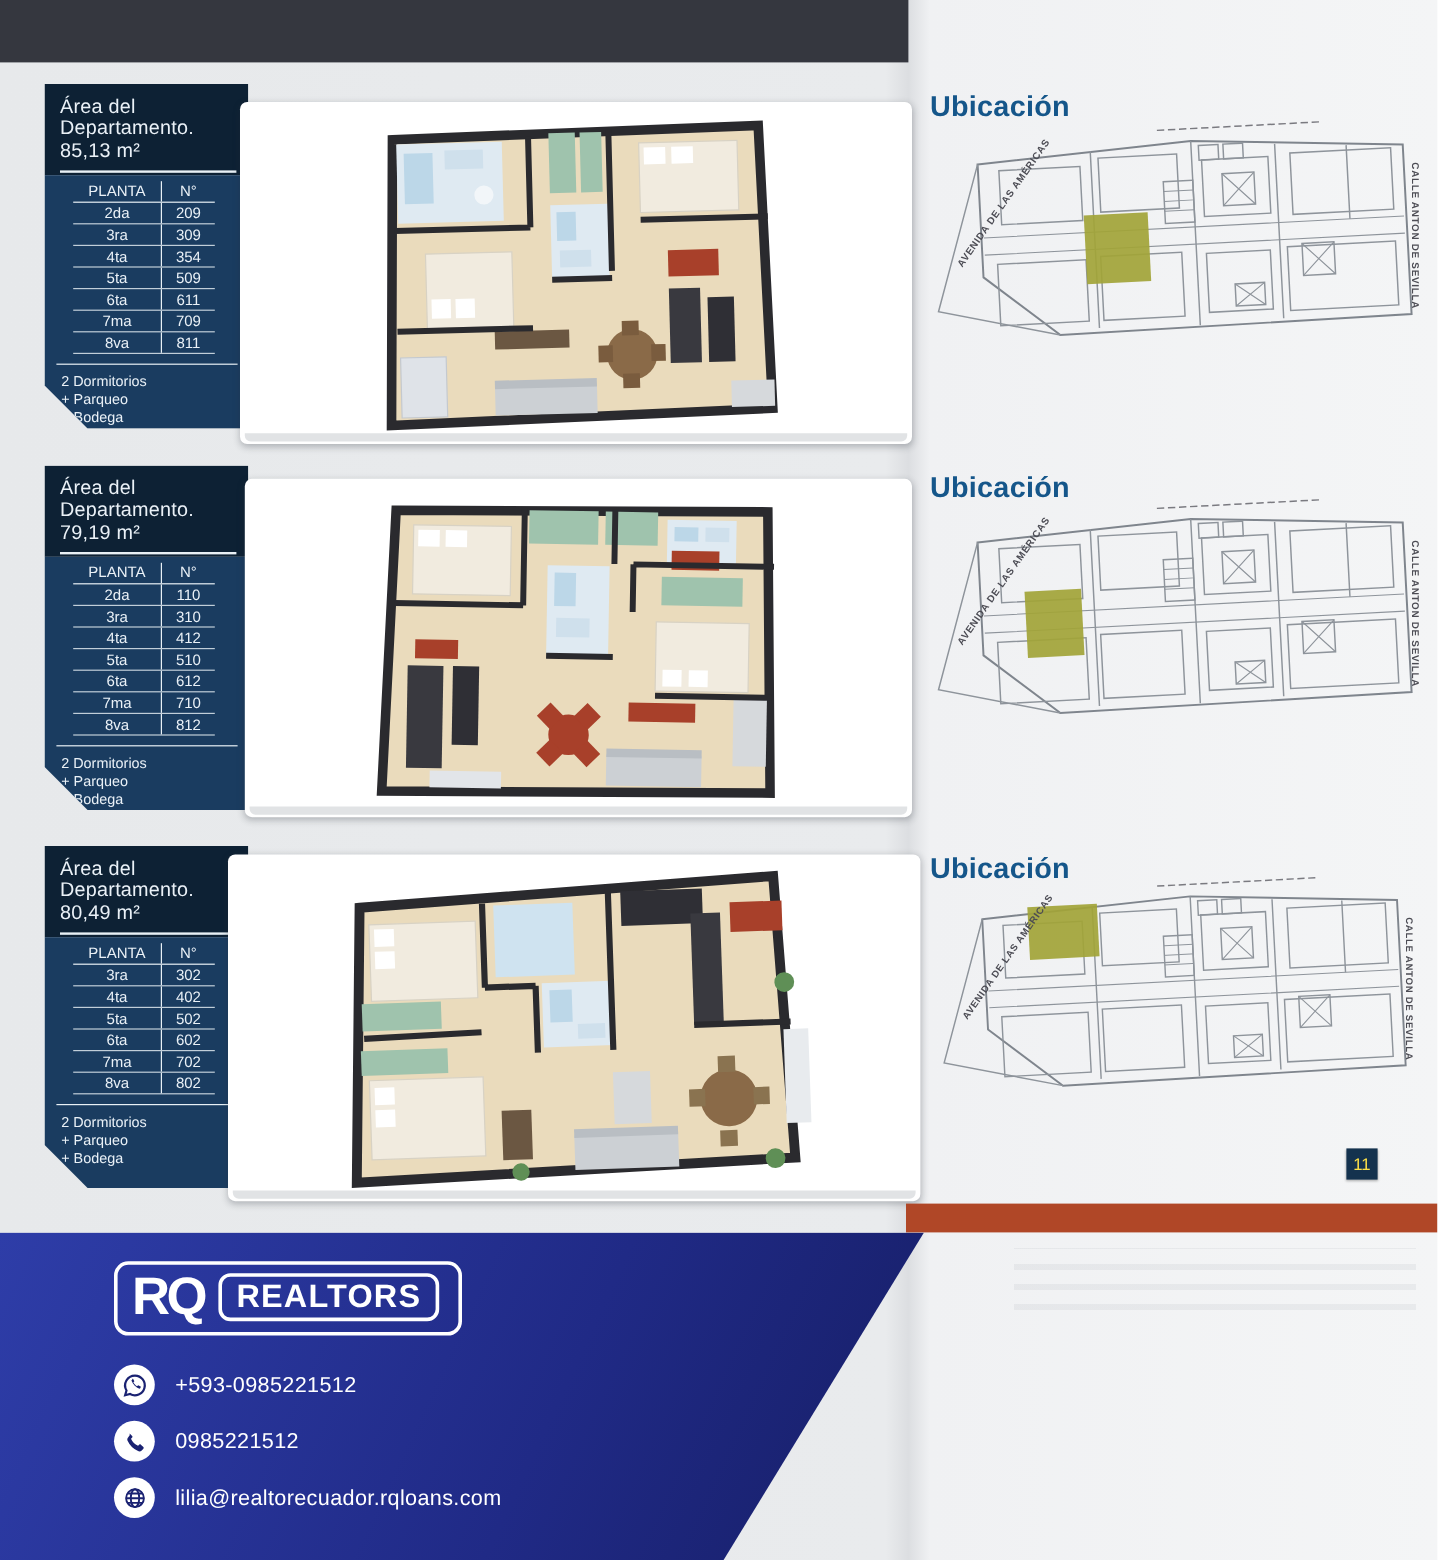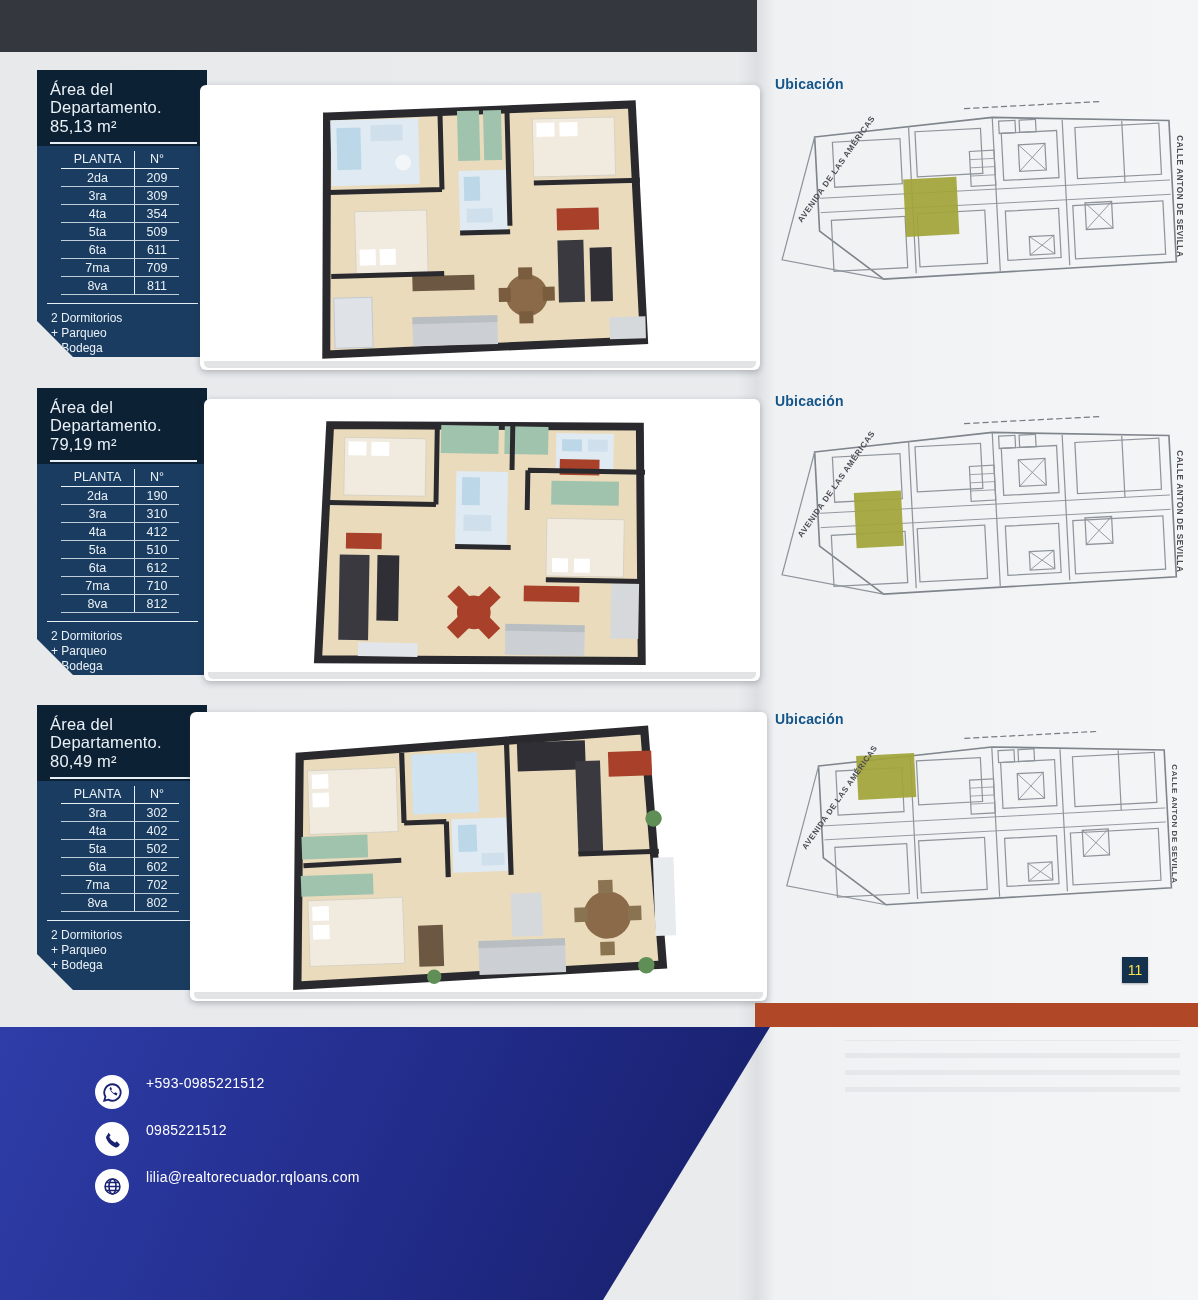--- a/index.html
+++ b/index.html
@@ -20,39 +20,39 @@
   .ptable td{border-bottom:1px solid rgba(235,242,247,.8);text-align:center;padding:1.5px 0;}
   .ptable .coln{border-left:1.6px solid #e8f0f6;width:44px;}
   .features{margin-top:8px;border-top:1.8px solid #e8f0f6;padding:7px 0 0 4px;font-size:12px;line-height:1.22;}
 
   
   .plancard{position:absolute;background:#ffffff;border-radius:6px;box-shadow:0 2px 6px rgba(40,45,55,.3);padding:5px;}
   .plancard:after{content:"";position:absolute;left:4px;right:4px;bottom:2px;height:7px;background:#e1e3e5;border-radius:0 0 5px 5px;}
   .plancard svg{display:block;width:100%;height:100%;}
 
   
-  .ubictitle{position:absolute;font-size:14px;font-weight:bold;color:#15568a;letter-spacing:.2px;}
+  .ubictitle{position:absolute;font-size:24px;font-weight:bold;color:#15568a;letter-spacing:.2px;}
   .mapsvg{position:absolute;}
   .mapsvg text{font-family:"Liberation Sans",sans-serif;font-size:8px;font-weight:bold;fill:#4c4c54;letter-spacing:.6px;}
 
   .badge{position:absolute;left:1122px;top:957px;width:26px;height:26px;background:#14324e;
     color:#fde047;font-size:14px;display:flex;align-items:center;justify-content:center;box-shadow:0 1px 2px rgba(0,0,0,.3);}
   .orangebar{position:absolute;left:755px;top:1003px;width:443px;height:24px;background:#b04727;}
 
   
   .footer{position:absolute;left:0;top:1027px;width:1198px;height:273px;
     background:linear-gradient(115deg,#2e3da8 0%,#202a86 40%,#141b5e 75%,#10164e 100%);
     clip-path:polygon(0 0,770px 0,603px 100%,0 100%);}
   .footer-inner{position:absolute;left:95px;top:24px;}
   .logo-box{display:inline-flex;align-items:center;gap:12px;border:3px solid #fff;border-radius:12px;padding:5px 16px 7px 12px;}
   .logo-rq{font-size:44px;font-weight:bold;color:#fff;letter-spacing:-3px;line-height:1;}
   .logo-realtors{border:3px solid #fff;border-radius:10px;padding:3px 12px 4px 12px;font-size:27px;font-weight:bold;color:#fff;letter-spacing:1px;line-height:1;}
   .logo-country{font-family:"DejaVu Serif",serif;font-style:italic;font-weight:bold;color:#fff;font-size:28px;text-align:center;width:240px;margin-top:4px;letter-spacing:1px;}
   .contacts{margin-top:24px;display:flex;flex-direction:column;gap:13px;}
-  .contact{display:flex;gap:17px;color:#fff;font-size:14px;letter-spacing:.3px;}
+  .contact{display:flex;align-items:center;gap:17px;color:#fff;font-size:18px;letter-spacing:.3px;}
   .contact-icon{width:34px;height:34px;background:#fff;border-radius:50%;display:flex;align-items:center;justify-content:center;flex:0 0 34px;}
   .ghost-rows{position:absolute;left:845px;top:1040px;width:335px;height:52px;opacity:.5;
     background:repeating-linear-gradient(0deg,rgba(176,181,188,.35) 0 5px,transparent 5px 17px);}
 </style>
 </head>
 <body>
 
 <svg width="0" height="0" style="position:absolute" aria-hidden="true">
   <defs>
     <g id="bplan" stroke="#8e949b" stroke-width="1.2" fill="none">
@@ -200,21 +200,21 @@
       <table class="ptable">
         <thead>
             <tr>
           <th>PLANTA</th>
           <th class="coln">N°</th>
         </tr>
           </thead>
         <tbody>
           <tr>
               <td>2da</td>
-              <td class="coln">190</td>
+              <td class="coln">110</td>
             </tr>
           <tr>
               <td>3ra</td>
               <td class="coln">310</td>
             </tr>
           <tr>
               <td>4ta</td>
               <td class="coln">412</td>
             </tr>
           <tr>
@@ -390,20 +390,24 @@
     <text transform="rotate(90 408 96)" x="408" y="96" text-anchor="middle">CALLE ANTON DE SEVILLA</text>
   </svg>
 
   <div class="badge">11</div>
   <div class="orangebar"></div>
 
   <div class="ghost-rows"></div>
 
   <div class="footer">
     <div class="footer-inner">
+      <div class="logo-box">
+        <span class="logo-rq">RQ</span>
+        <span class="logo-realtors">REALTORS</span>
+      </div>
 
       <div class="contacts">
         <div class="contact">
           <span class="contact-icon">
             <svg width="21" height="21" viewBox="0 0 24 24">
               <path d="M12 2.6A9.4 9.4 0 0 0 3.9 16.8L2.6 21.4l4.7-1.2A9.4 9.4 0 1 0 12 2.6z" fill="none" stroke="#1a2272" stroke-width="2.1"></path>
               <path d="M8.6 7.3c1.9 4.3 3.8 6.1 8.1 8l1-2.1-2.6-1.4-1.2 1c-1.5-.9-2.6-2-3.5-3.5l1-1.2-1.4-2.6z" fill="#1a2272"></path>
             </svg>
           </span>
           <span>+593-0985221512</span>

